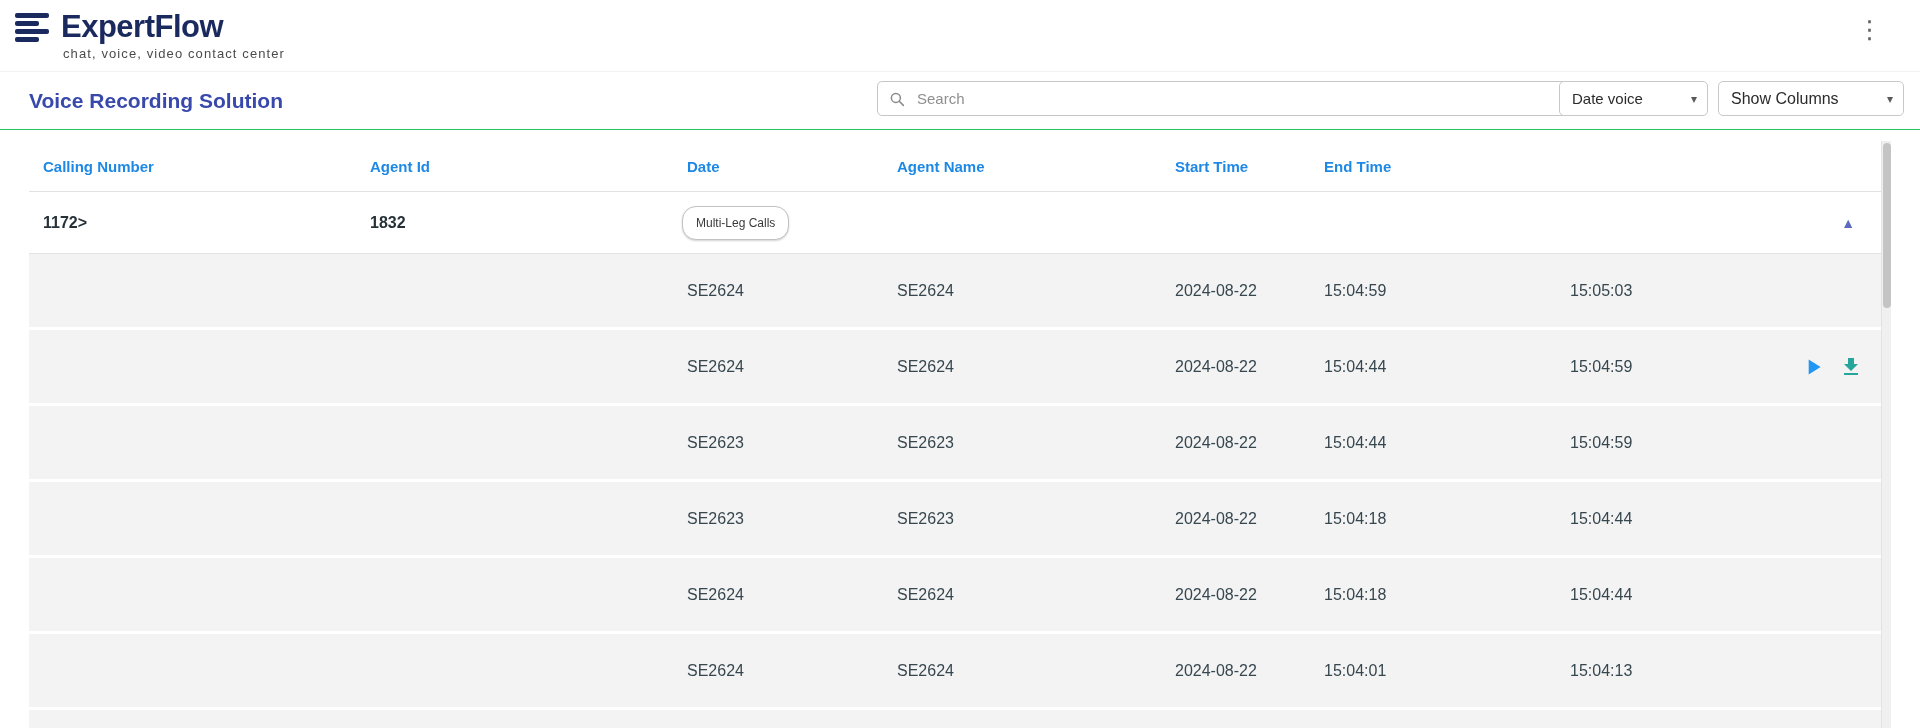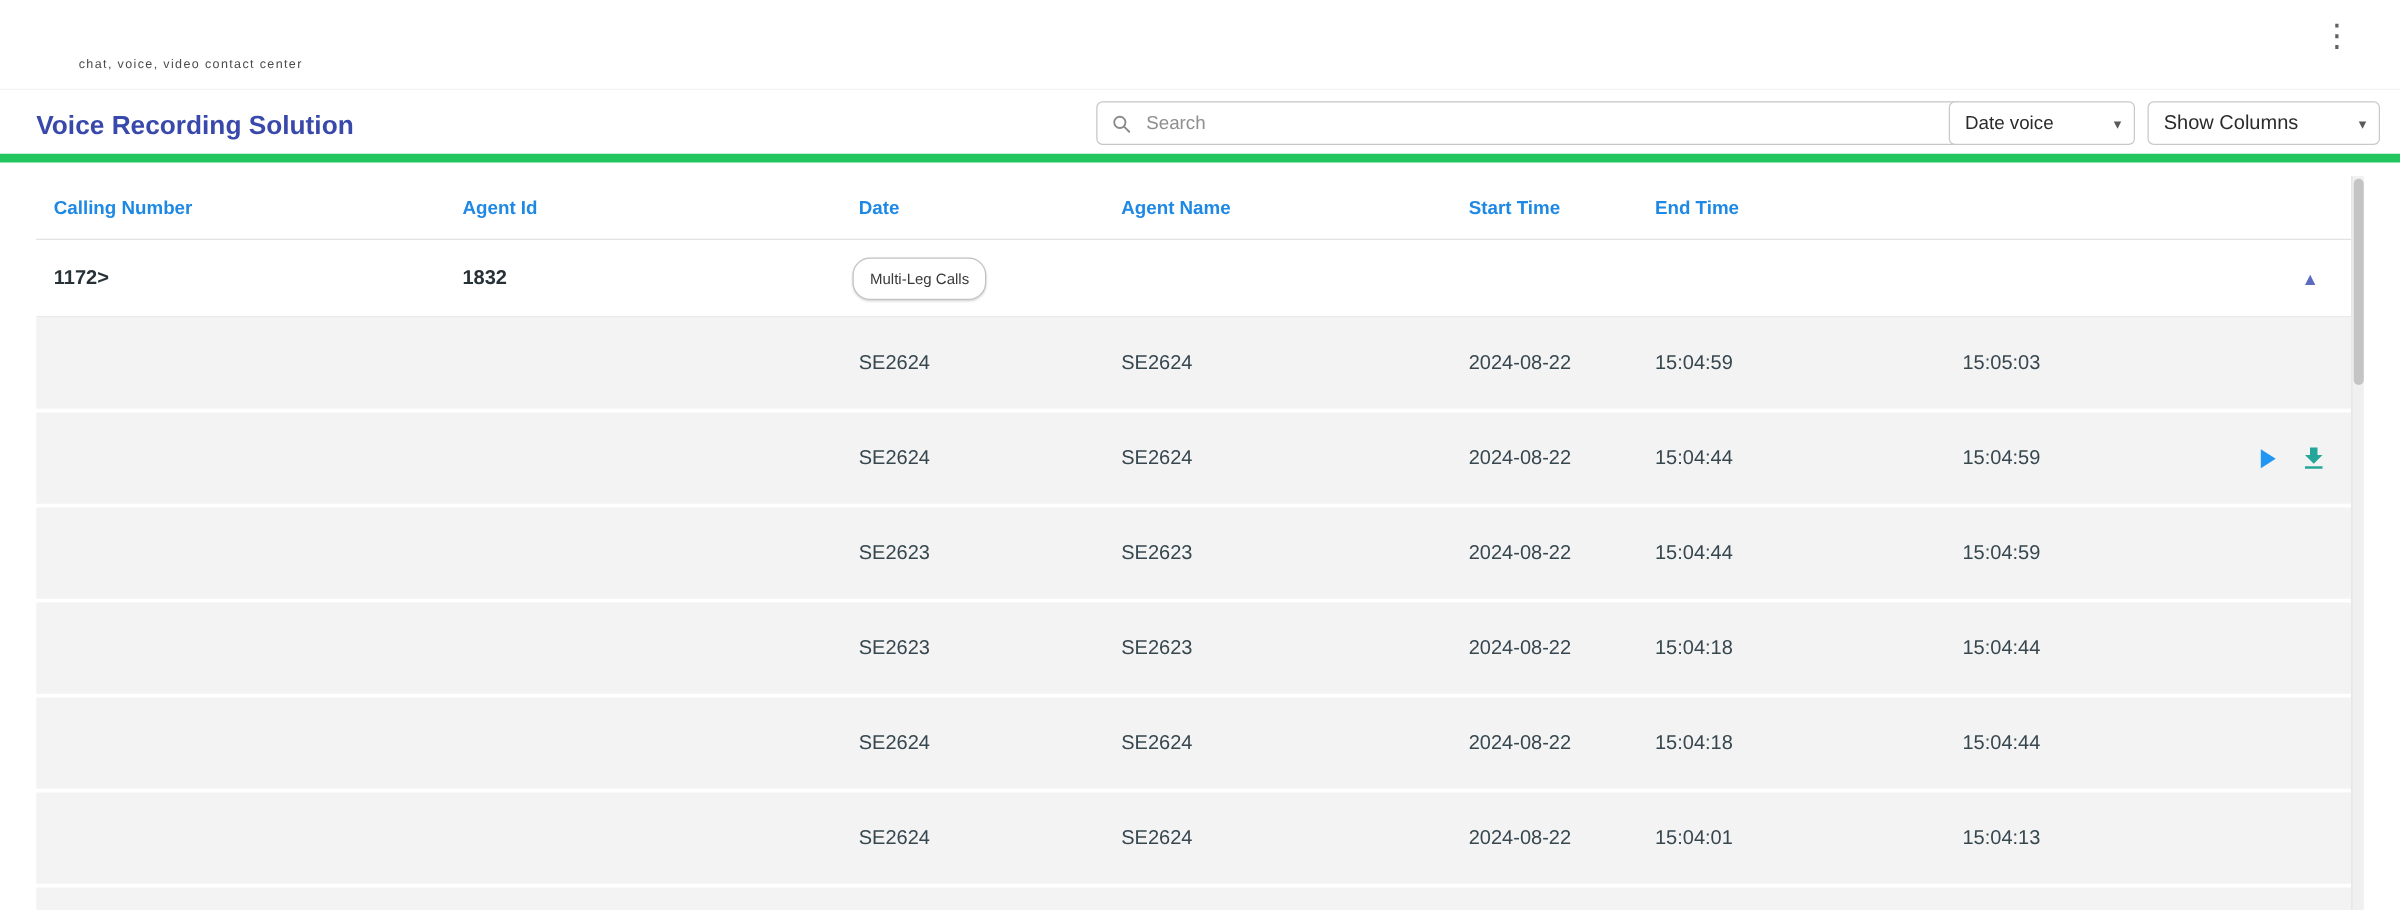--- a/index.html
+++ b/index.html
@@ -17,25 +17,25 @@
   #artifact-1 { left: 512px; width: 134px; }
   #artifact-2 { left: 661px; width: 134px; }
   #artifact-3 { left: 814px; width: 134px; }
   #artifact-4 { left: 962px; width: 445px; height: 4px; background: #3d3d3d; border-radius: 0 0 3px 3px; }
 
   
   .topbar { position: absolute; top: 0; left: 0; right: 0; height: 72px; background: #fff; border-bottom: 1px solid #f2f2f2; }
   .logo { position: absolute; left: 15px; top: 9px; display: flex; align-items: flex-start; }
   .logo-icon { margin-right: 8px; margin-top: 3px; }
   .logo-text { font-size: 31px; font-weight: bold; letter-spacing: -0.5px; color: var(--brand-navy, #1b2a5e); line-height: 36px; }
-  .logo-tagline { position: absolute; left: 63px; top: 46px; font-size: 10px; letter-spacing: 1.1px; color: #4b4b4b; white-space: nowrap; }
+  .logo-tagline { position: absolute; left: 63px; top: 46px; font-size: 13px; letter-spacing: 1.1px; color: #4b4b4b; white-space: nowrap; }
   .kebab { position: absolute; right: 30px; top: 12px; font-size: 25px; color: #616161; cursor: pointer; line-height: 1.1; padding: 4px 8px; }
 
   
-  .toolbar { position: absolute; top: 72px; left: 0; right: 0; height: 58px; background: #fff; border-bottom: 7px solid #22c55e; }
+  .toolbar { position: absolute; top: 72px; left: 0; right: 0; height: 58px; background: #fff; border-bottom: 1px solid #22c55e; }
   .page-title { position: absolute; left: 29px; top: 0; line-height: 57px; font-size: 21px; font-weight: bold; color: var(--title-indigo, #3949ab); white-space: nowrap; }
   .search-box { position: absolute; left: 853px; top: 9px; width: 694px; height: 35px; border: 1px solid #c6c6c6; border-radius: 5px; display: flex; align-items: center; padding: 0 10px; background: #fff; margin-left: 24px; }
   .search-box input { border: none; outline: none; flex: 1; font-size: 15px; margin-left: 9px; font-family: "Liberation Sans", sans-serif; color: #333; background: transparent; }
   .search-box input::placeholder { color: #8f8f8f; opacity: 1; }
   .select-control { position: absolute; top: 9px; height: 35px; border: 1px solid #c9c9c9; border-radius: 5px; display: flex; align-items: center; justify-content: space-between; padding: 0 10px 0 12px; font-size: 15px; color: #2b2b2b; cursor: pointer; background: #fff; }
   #date-within { left: 1559px; width: 149px; }
   #show-columns { left: 1718px; width: 186px; font-size: 16px; }
   .caret { font-size: 12px; color: #5a5a5a; margin-left: 8px; line-height: 1; }
 
   
@@ -59,20 +59,31 @@
 </style>
 </head>
 <body>
 
 <div class="artifact outline" id="artifact-1"></div>
 <div class="artifact outline" id="artifact-2"></div>
 <div class="artifact outline" id="artifact-3"></div>
 <div class="artifact" id="artifact-4"></div>
 
 <header class="topbar">
+  <div class="logo">
+    <span class="logo-icon">
+      <svg width="38" height="32" viewBox="0 0 38 32">
+        <rect x="0" y="1" width="34" height="5" rx="2" fill="#1b2a5e"></rect>
+        <rect x="0" y="9" width="24" height="5" rx="2" fill="#1b2a5e"></rect>
+        <rect x="0" y="17" width="34" height="5" rx="2" fill="#1b2a5e"></rect>
+        <rect x="0" y="25" width="24" height="5" rx="2" fill="#1b2a5e"></rect>
+      </svg>
+    </span>
+    <span class="logo-text">ExpertFlow</span>
+  </div>
   <div class="logo-tagline">chat, voice, video contact center</div>
   <div class="kebab">⋮</div>
 </header>
 
 <div class="toolbar">
   <div class="page-title">Voice Recording Solution</div>
 
   <div class="search-box">
     <span style="display:flex;">
       <svg width="18" height="18" viewBox="0 0 24 24">

